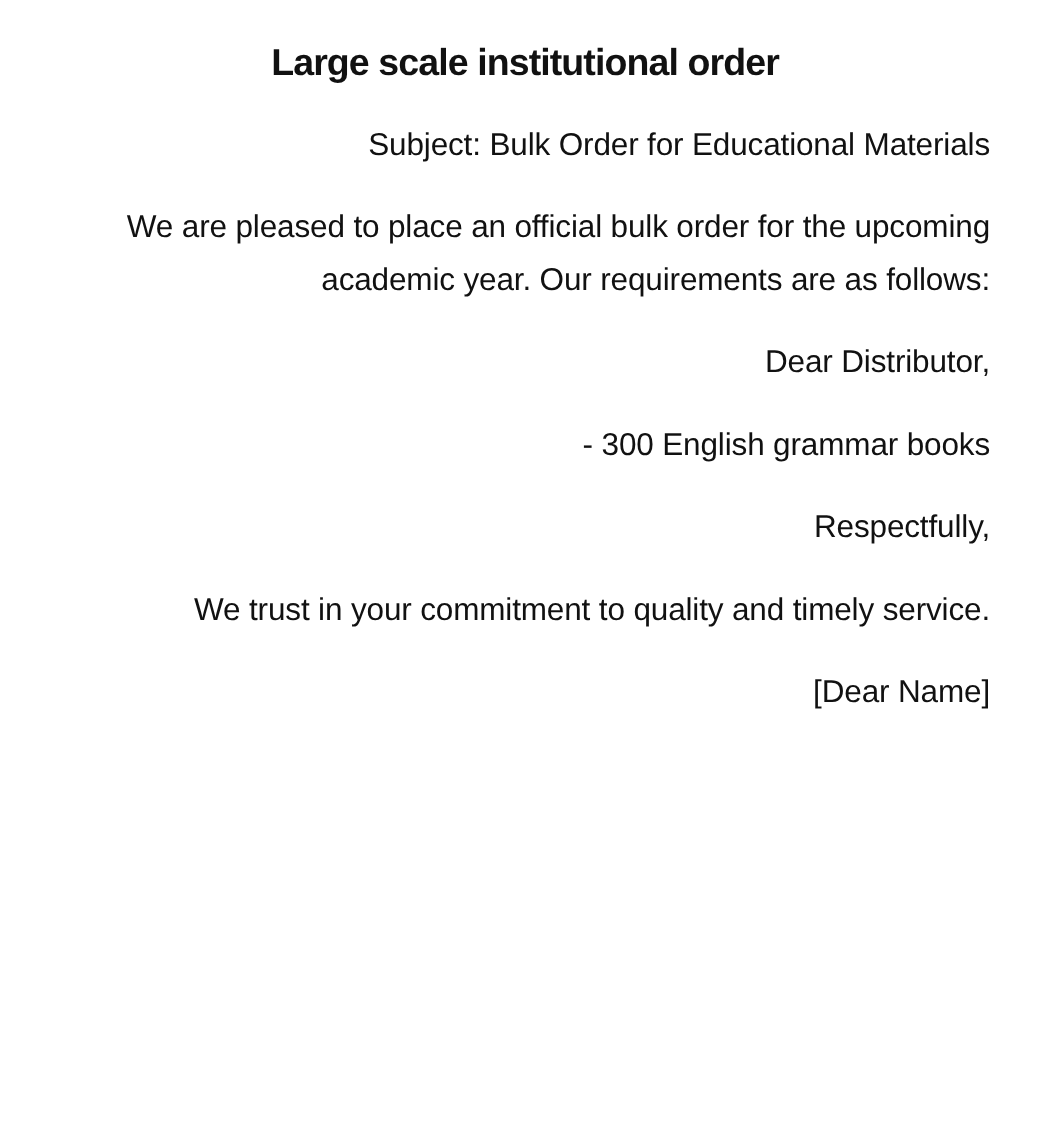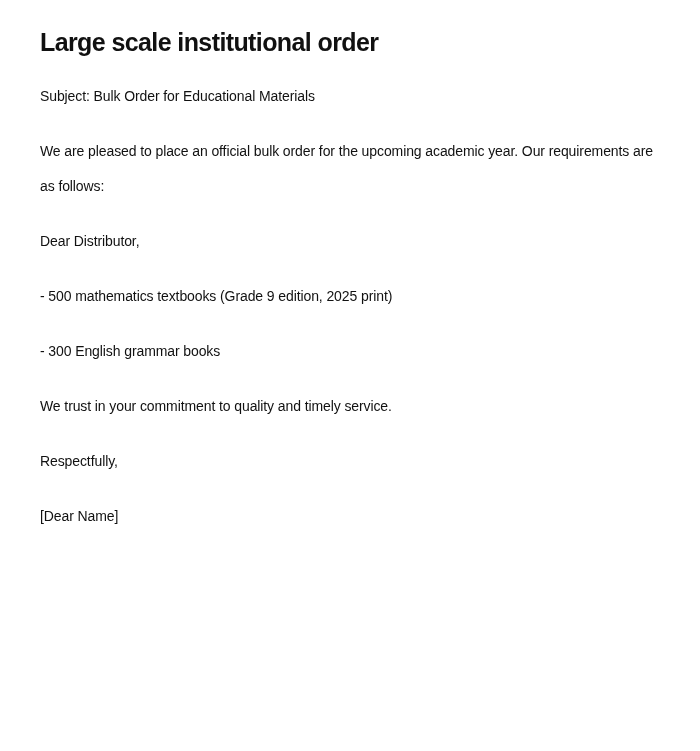--- a/index.html
+++ b/index.html
@@ -1,29 +1,28 @@
 <!DOCTYPE html>
 <html><head>
 <meta charset="utf-8">
 <style>
   html, body { margin: 0; padding: 0; background: #ffffff; }
   body { width: 700px; height: 751px; overflow: hidden; }
   .page { position: relative; padding: 24px 40px 0 40px; color: #111111;
           font-family: "Liberation Sans", sans-serif; }
   .title { font-weight: bold; font-size: 25px; letter-spacing: -0.6px;
-           margin: 0; height: 34px; line-height: 34px; position: relative; top: 1px; }
-  .para { font-size: 14px; line-height: 35px; margin: 0 0 20px 0; letter-spacing: -0.1px; }
+           margin: 0; height: 34px; line-height: 34px; position: relative; top: 1px; text-align: center; }
+  .para { font-size: 21px; line-height: 35px; margin: 0 0 20px 0; letter-spacing: -0.1px; text-align: right; }
   .para.first { margin-top: 21px; }
 </style>
 </head>
 <body>
 
 <div class="page">
   <h1 class="title">Large scale institutional order</h1>
   <p class="para first">Subject: Bulk Order for Educational Materials</p>
   <p class="para">We are pleased to place an official bulk order for the upcoming academic year. Our requirements are as follows:</p>
   <p class="para">Dear Distributor,</p>
-  <p class="para">- 500 mathematics textbooks (Grade 9 edition, 2025 print)</p>
   <p class="para">- 300 English grammar books</p>
+  <p class="para">Respectfully,</p>
   <p class="para">We trust in your commitment to quality and timely service.</p>
-  <p class="para">Respectfully,</p>
   <p class="para">[Dear Name]</p>
 </div>
 
 </body></html>

